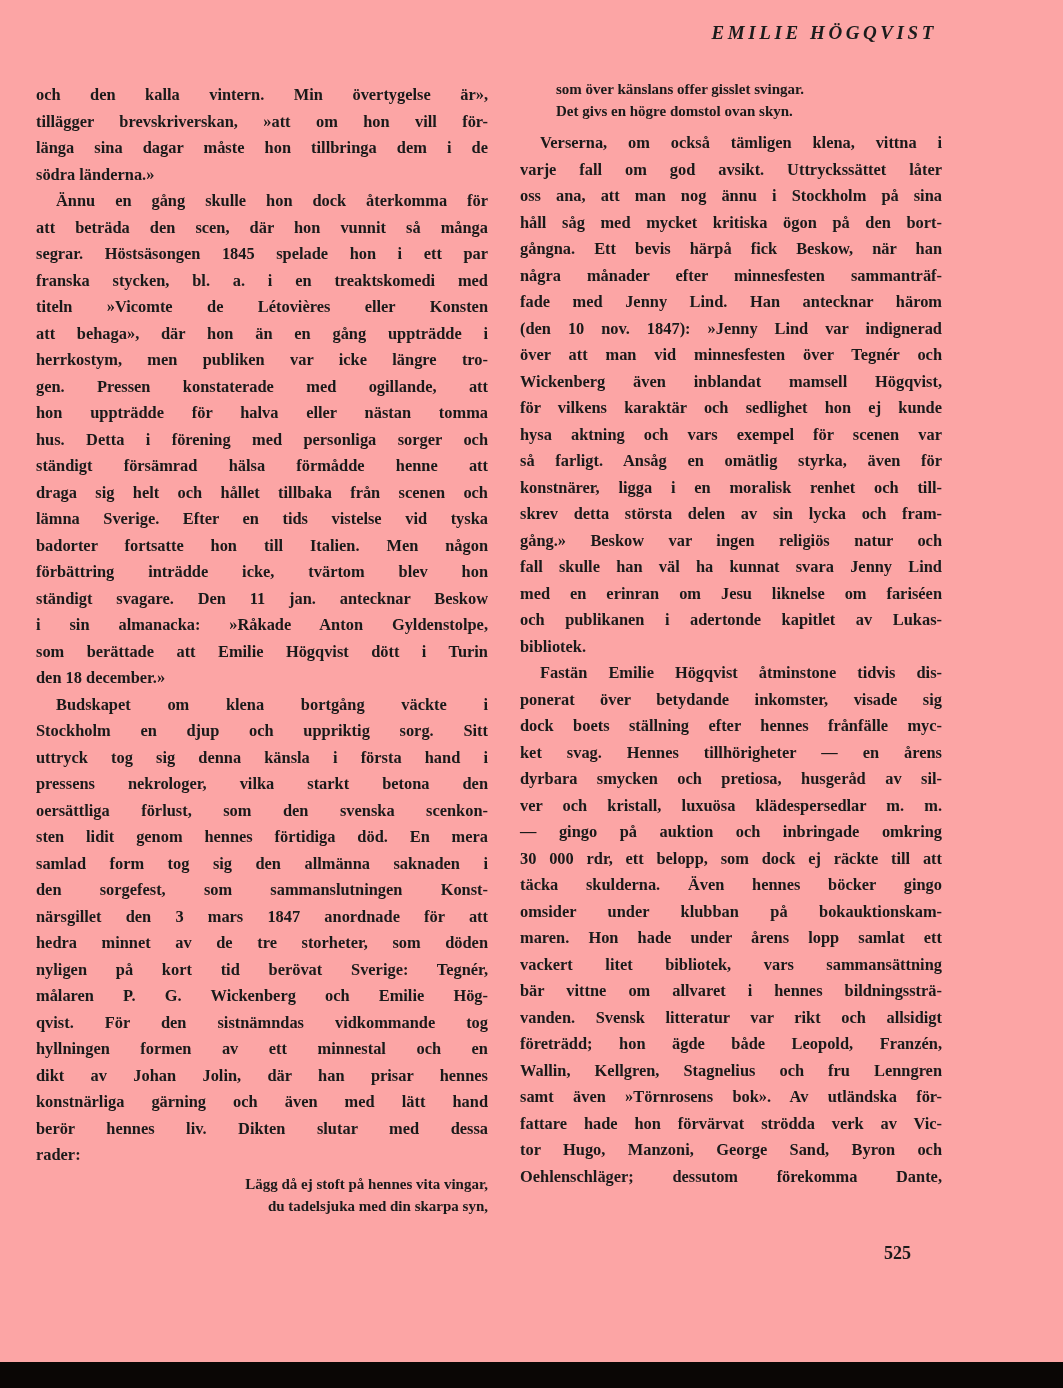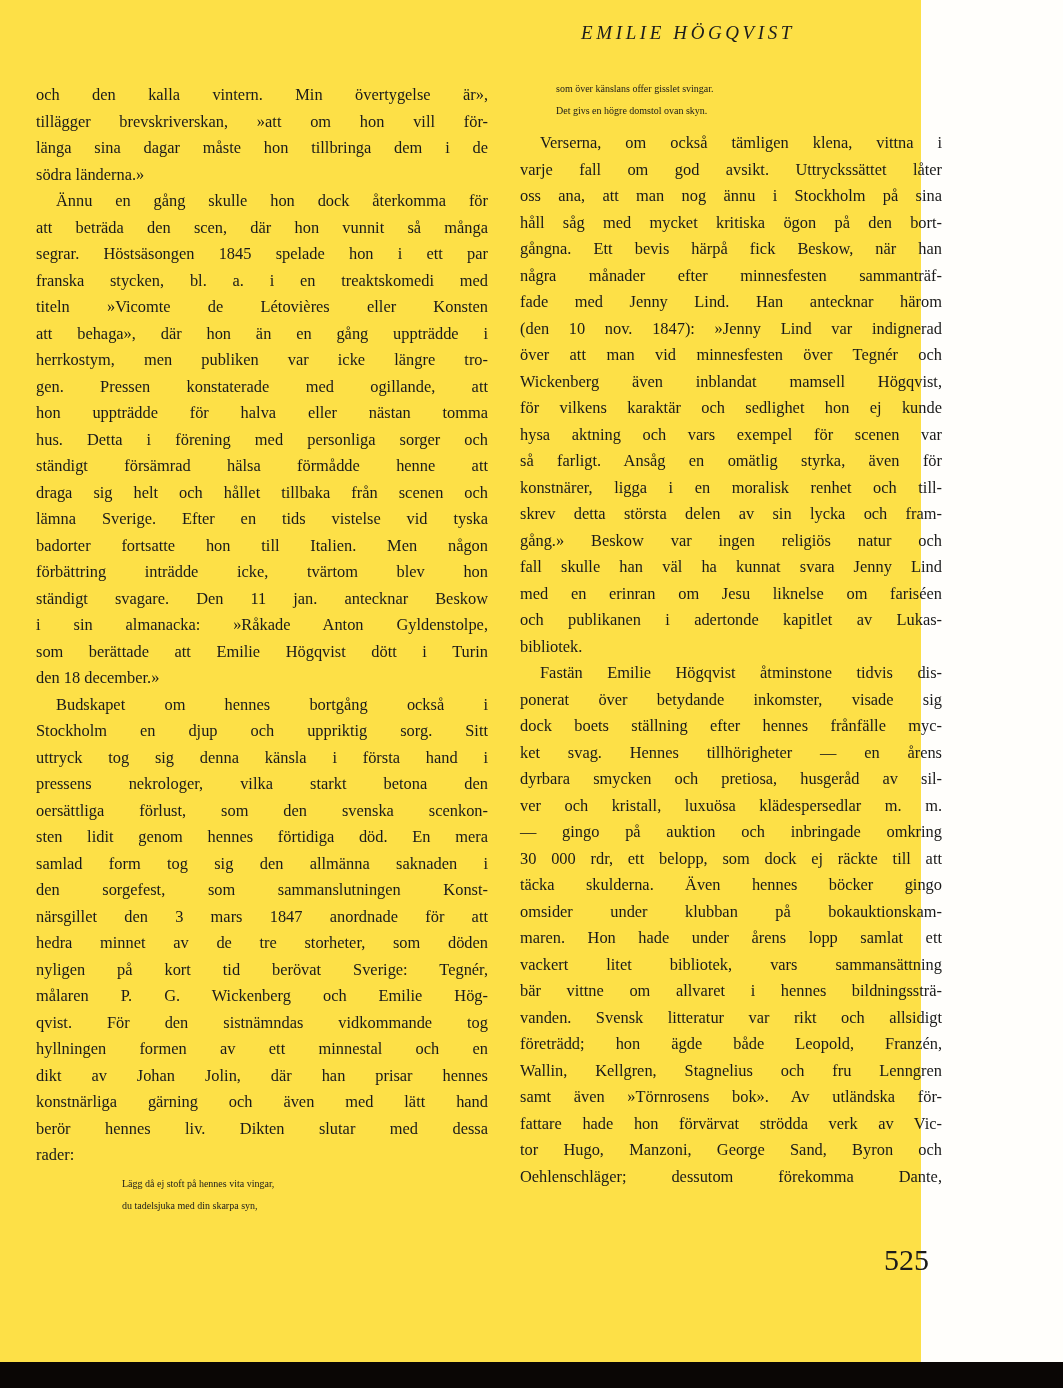--- a/index.html
+++ b/index.html
@@ -2,46 +2,46 @@
 <html><head>
 <meta charset="utf-8">
 <style>
   html, body { margin:0; padding:0; }
   body {
     width:1063px; height:1388px; position:relative; overflow:hidden;
     background:#fffefb;
     font-family:"DejaVu Serif", "Liberation Serif", serif;
     color:#1a1a1a;
   }
-  .page { position:absolute; left:0; top:0; width:921px; height:1362px; background:#fde047; }
+  .page { position:absolute; left:0; top:0; width:1063px; height:1362px; background:#fca5a5;font-weight:bold; }
   .bottom-band { position:absolute; left:0; top:1362px; width:1063px; height:26px; background:#0a0605; }
   .running-head {
     position:absolute; right:126px; top:22px;
     font-family:"Liberation Serif", serif; font-style:italic;
     font-size:19px; letter-spacing:3.6px; color:#1c1c1c;
   }
   .col { position:absolute; top:82px; }
   .col-left { left:36px; width:452px; }
   .col-right { left:520px; width:422px; }
   .line {
     height:26.5px; line-height:26.5px; font-size:16.4px;
     white-space:nowrap; text-align:justify; text-align-last:justify;
     font-family:"Liberation Serif", serif;
   }
   .line.last { text-align-last:left; }
   .line.indent { padding-left:20px; }
   .verse {
-    font-size:10px; height:22px; line-height:22px; white-space:nowrap;
+    font-size:15px; height:22px; line-height:22px; white-space:nowrap;
     font-family:"Liberation Serif", serif;
   }
-  .verse-block-left { margin-top:4px; padding-left:86px; }
+  .verse-block-left { margin-top:4px; padding-left:86px;text-align:right; }
   .verse-block-right { padding-left:36px; margin-top:-4px; margin-bottom:8px; }
   .page-number {
     position:absolute; left:884px; top:1243px;
-    font-family:"Liberation Serif", serif; font-size:30px; color:#1a1a1a;
+    font-family:"Liberation Serif", serif; font-size:18px; color:#1a1a1a;
   }
 </style>
 </head>
 <body>
 
 <div class="page">
   <div class="running-head">EMILIE HÖGQVIST</div>
 
   <div class="col col-left" id="left-col">
       <div>
@@ -65,21 +65,21 @@
         <div class="line">draga sig helt och hållet tillbaka från scenen och</div>
         <div class="line">lämna Sverige. Efter en tids vistelse vid tyska</div>
         <div class="line">badorter fortsatte hon till Italien. Men någon</div>
         <div class="line">förbättring inträdde icke, tvärtom blev hon</div>
         <div class="line">ständigt svagare. Den 11 jan. antecknar Beskow</div>
         <div class="line">i sin almanacka: »Råkade Anton Gyldenstolpe,</div>
         <div class="line">som berättade att Emilie Högqvist dött i Turin</div>
         <div class="line last">den 18 december.»</div>
       </div>
       <div>
-        <div class="line indent">Budskapet om hennes bortgång också i</div>
+        <div class="line indent">Budskapet om klena bortgång väckte i</div>
         <div class="line">Stockholm en djup och uppriktig sorg. Sitt</div>
         <div class="line">uttryck tog sig denna känsla i första hand i</div>
         <div class="line">pressens nekrologer, vilka starkt betona den</div>
         <div class="line">oersättliga förlust, som den svenska scenkon-</div>
         <div class="line">sten lidit genom hennes förtidiga död. En mera</div>
         <div class="line">samlad form tog sig den allmänna saknaden i</div>
         <div class="line">den sorgefest, som sammanslutningen Konst-</div>
         <div class="line">närsgillet den 3 mars 1847 anordnade för att</div>
         <div class="line">hedra minnet av de tre storheter, som döden</div>
         <div class="line">nyligen på kort tid berövat Sverige: Tegnér,</div>

